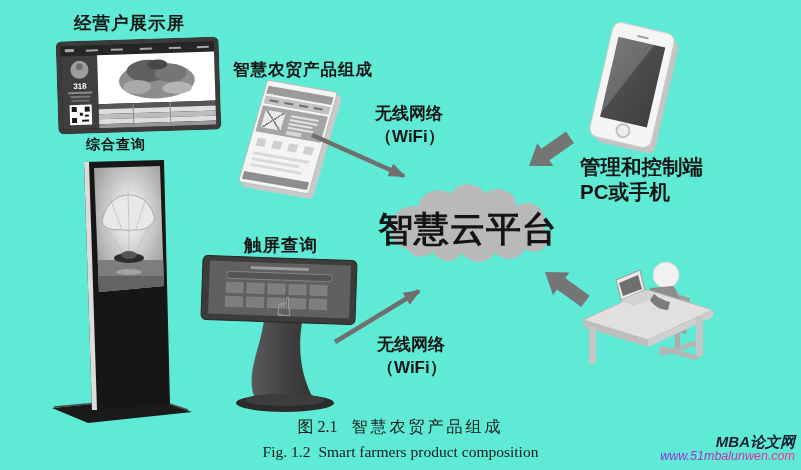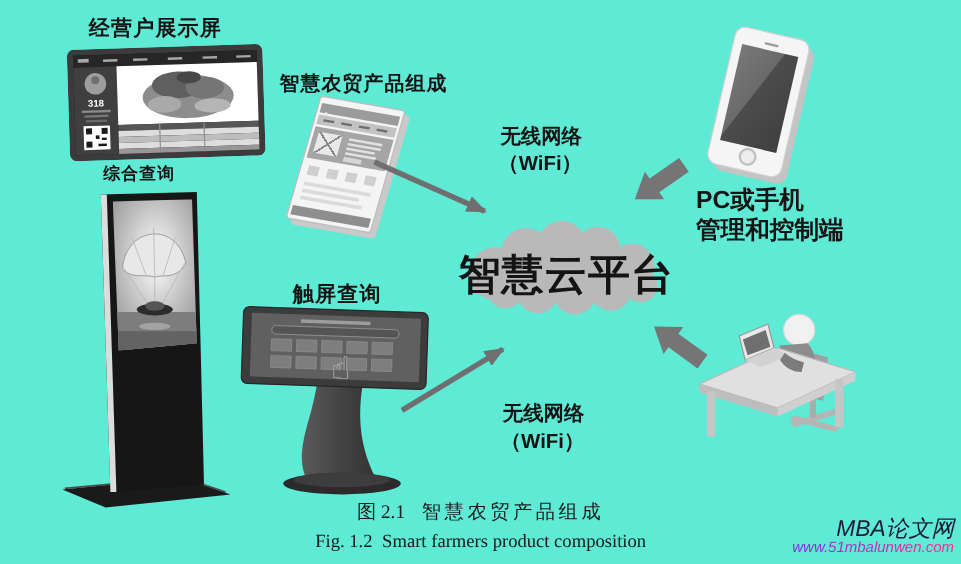--- a/index.html
+++ b/index.html
@@ -1,20 +1,20 @@
 <!DOCTYPE html>
 <html><head>
 <meta charset="utf-8">
 <style>
   html,body{margin:0;padding:0;background:#ffffff;}
   body{width:801px;height:470px;font-family:"Liberation Sans","DejaVu Sans",sans-serif;}
   #canvas{position:relative;width:801px;height:470px;background:#5eead4;overflow:hidden;}
   .abs{position:absolute;}
   .lbl{font-weight:bold;color:#141414;white-space:nowrap;}
-  .lbl-center{text-align:right;}
+  .lbl-center{text-align:left;}
   
   .merchant-display{left:57px;top:39px;width:163px;height:93px;transform:rotate(-1.8deg);}
   
   .tablet-wrap{left:246px;top:80px;width:86px;height:120px;}
   .tablet{position:relative;width:70px;height:104px;margin:4px 0 0 6px;background:#f4f4f4;border:1px solid #bdbdbd;border-radius:3px;
           transform:rotate(10deg) skewX(-6deg);box-shadow:5px 4px 0 #c9c9c9;}
   .t-header{position:absolute;left:2px;top:5px;width:66px;height:8px;background:#9b9b9b;}
   .t-dot{position:absolute;left:4px;top:7px;width:3px;height:3px;border-radius:50%;background:#e8e8e8;}
   .t-nav{position:absolute;left:2px;top:15px;width:66px;height:8px;background:#c2c2c2;}
   .t-nav i{position:absolute;top:3px;width:9px;height:2px;background:#6e6e6e;}
@@ -45,21 +45,21 @@
   
   .mgmt{left:580px;top:154px;font-size:20.5px;line-height:25px;}
   
   .caption{left:0;top:417px;width:801px;text-align:center;color:#1a1a1a;}
   .cap-zh{font-family:"Liberation Serif","DejaVu Serif",serif;font-size:16px;}
   .cap-zh .cap-title{margin-left:14px;letter-spacing:3px;}
   .cap-en{font-family:"Liberation Serif","DejaVu Serif",serif;font-size:15.5px;margin-top:5px;}
   .cap-en .cap-title{margin-left:8px;}
   
   .watermark{right:6px;top:434px;text-align:right;line-height:15px;}
-  .wm-name{font-size:19px;font-weight:normal;font-style:italic;color:#1b1b3a;}
+  .wm-name{font-size:15px;font-weight:bold;font-style:italic;color:#1b1b3a;}
   .wm-url{font-size:12.5px;font-style:italic;
           background:linear-gradient(90deg,#8a2be2,#ff2d8f);
           -webkit-background-clip:text;background-clip:text;color:transparent;text-align:center;}
   .overlay{left:0;top:0;width:801px;height:470px;pointer-events:none;}
 </style>
 </head>
 <body>
 
 <div id="canvas">
 
@@ -254,22 +254,22 @@
 
   <div class="abs phone">
     <div class="phone-body">
       <div class="phone-speaker"></div>
       <div class="phone-screen"></div>
       <div class="phone-home"></div>
     </div>
   </div>
 
   <div class="abs lbl mgmt">
+    <div>管理和控制端</div>
     <div>PC或手机</div>
-    <div>管理和控制端</div>
   </div>
 
   <div class="abs" style="left:578px;top:248px;width:135px;height:135px;">
     <svg width="135" height="135" viewBox="0 0 135 135">
       <polygon points="84,98 122,108 118,112 80,102" fill="#b5b5b5"></polygon>
       <polygon points="80,104 120,92 124,96 84,108" fill="#b5b5b5"></polygon>
       <rect x="97" y="78" width="5" height="22" fill="#ababab"></rect>
       <polygon points="92,44 112,50 108,86 90,82" fill="#a0a0a0"></polygon>
       <circle cx="88" cy="27" r="13" fill="#f1f1f1" stroke="#d8d8d8"></circle>
       <path d="M72,40 C68,58 72,70 78,80 L100,74 C104,58 101,44 95,38 Z" fill="#8d8d8d"></path>

